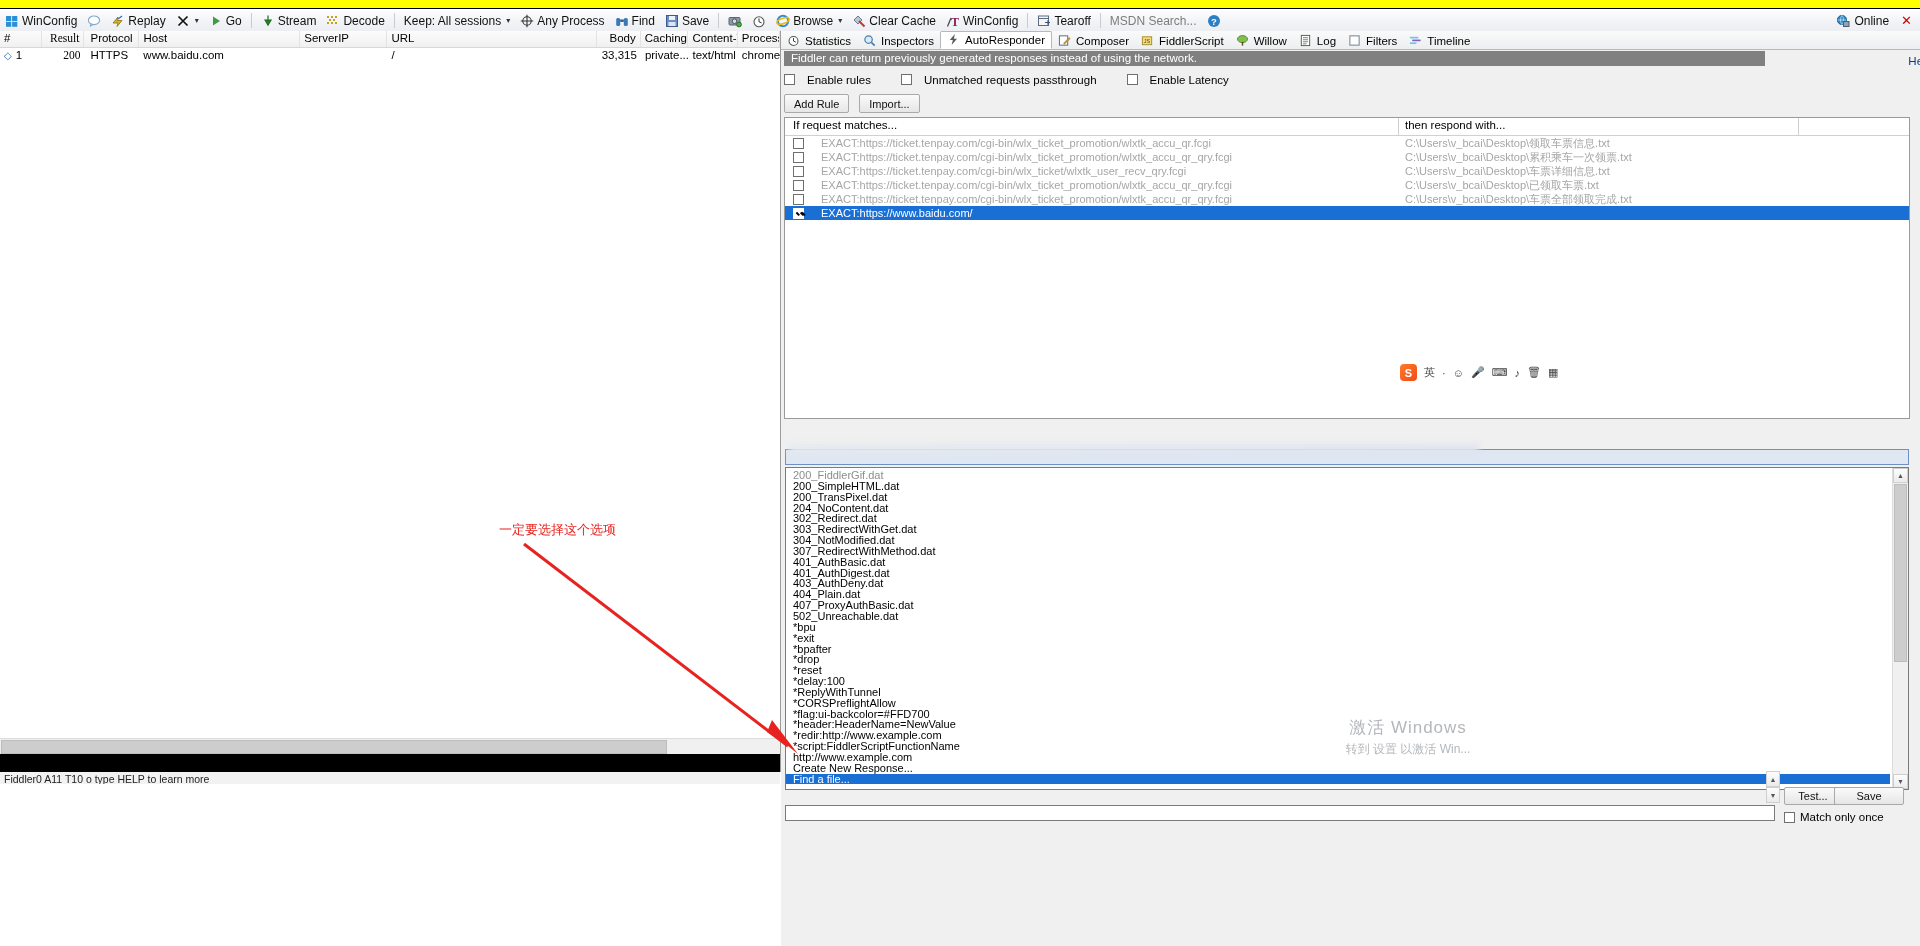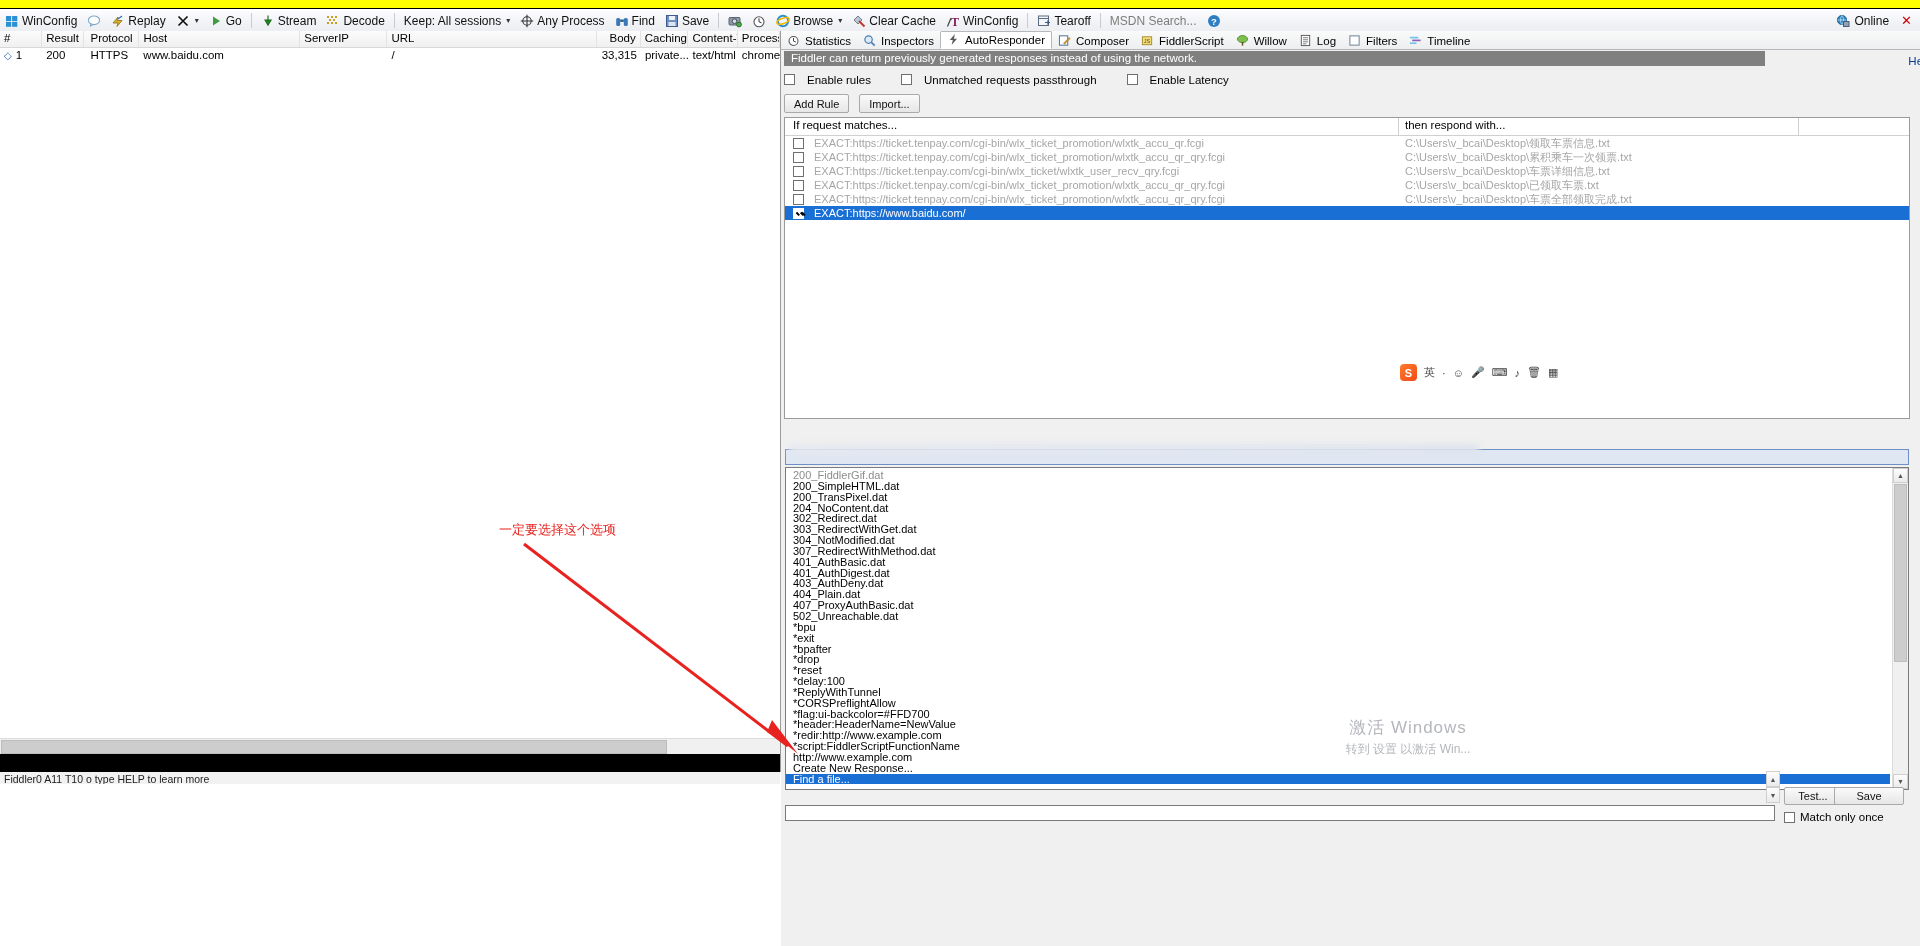--- a/index.html
+++ b/index.html
@@ -32,21 +32,21 @@
   
   .ico{display:inline-block;position:relative;width:14px;height:14px;flex:0 0 14px;}
   .ico svg{display:block;}
 
   
   .sessions{position:absolute;left:0;top:31px;width:780px;height:741px;background:#fff;border-right:1px solid #9a9a9a;overflow:hidden;}
   .sess-head{display:flex;height:16px;background:linear-gradient(to bottom,#fcfcfc,#f0f0f0);border-bottom:1px solid #d8d8d8;font-size:11.5px;}
   .sess-head div{box-sizing:border-box;border-right:1px solid #e3e3e3;padding:1px 4px;overflow:hidden;white-space:nowrap;}
   .sess-row{display:flex;height:15px;font-size:11.5px;line-height:14px;}
   .sess-row div{box-sizing:border-box;padding:0 4px;overflow:hidden;white-space:nowrap;}
-  .c-num{width:46px;} .c-result{width:46px;text-align:left;} .c-proto{width:60px;padding-left:6px!important;}
+  .c-num{width:46px;} .c-result{width:46px;text-align:right;font-family:Liberation Serif, serif;} .c-proto{width:60px;padding-left:6px!important;}
   .c-host{width:178px;text-align:left;} .c-serverip{width:96px;}
   .c-url{width:232px;} .c-body{width:48px;text-align:right;} .c-cach{width:52px;}
   .c-ctype{width:54px;} .c-proc{width:46px;}
   .rowicon{display:inline-block;color:#2c6fb5;font-size:10px;margin-right:4px;}
   .hscroll{position:absolute;left:0;bottom:18px;width:780px;height:15px;background:#f0f0f0;border-top:1px solid #dcdcdc;}
   .hscroll .thumb{position:absolute;left:1px;top:1px;width:664px;height:12px;background:#cdcdcd;border:1px solid #bdbdbd;}
   .left-black{position:absolute;left:0;bottom:0px;width:780px;height:18px;background:#000;}
   .statusbar{position:absolute;left:0;top:772px;width:780px;height:12px;background:#f2f2f2;color:#222;font-size:10.5px;padding:1px 4px;box-sizing:border-box;white-space:nowrap;overflow:hidden;}
 
   
@@ -72,21 +72,21 @@
     display:flex;align-items:center;justify-content:center;padding:0 9px;cursor:default;box-sizing:border-box;}
 
   
   .rules{position:absolute;left:3px;top:86px;width:1126px;height:302px;background:#fff;border:1px solid #9a9a9a;box-sizing:border-box;overflow:hidden;}
   .rules-head{display:flex;height:17px;border-bottom:1px solid #d0d0d0;font-size:11.5px;background:#fff;}
   .rules-head .col-match{width:614px;box-sizing:border-box;padding:1px 0 0 8px;border-right:1px solid #d0d0d0;}
   .rules-head .col-resp{width:400px;box-sizing:border-box;padding:1px 0 0 6px;border-right:1px solid #d0d0d0;}
   .rules-head .col-pad{flex:1;}
   .rule-row{display:flex;height:14px;font-size:11px;line-height:13px;color:#a6a6a6;align-items:center;}
   .rule-row.selected{background:#1a6fd4;color:#fff;}
-  .rule-row .rcol-match{width:614px;display:flex;align-items:center;gap:10px;padding-left:8px;box-sizing:border-box;white-space:nowrap;overflow:hidden;}
+  .rule-row .rcol-match{width:614px;display:flex;align-items:center;gap:17px;padding-left:8px;box-sizing:border-box;white-space:nowrap;overflow:hidden;}
   .rule-row .rcol-resp{width:400px;box-sizing:border-box;padding-left:6px;white-space:nowrap;overflow:hidden;}
   .rule-row .cbx{flex:0 0 11px;}
   .rule-row.selected .cbx{border-color:#fff;}
 
   
   .editor{position:absolute;left:3px;top:418px;width:1126px;height:341px;}
   .blur-bar2{position:absolute;left:3px;top:-6px;width:690px;height:10px;background:linear-gradient(90deg,#e5e9f0,#dfe4ee);filter:blur(3px);}
   .sel-strip{position:absolute;left:1px;top:0;width:1124px;height:16px;background:#dfe7f3;border:1px solid #6f90c4;box-sizing:border-box;}
 
   .dropdown{position:absolute;left:1px;top:18px;width:1124px;height:323px;background:#fff;border:1px solid #7a7a7a;box-sizing:border-box;overflow:hidden;}

